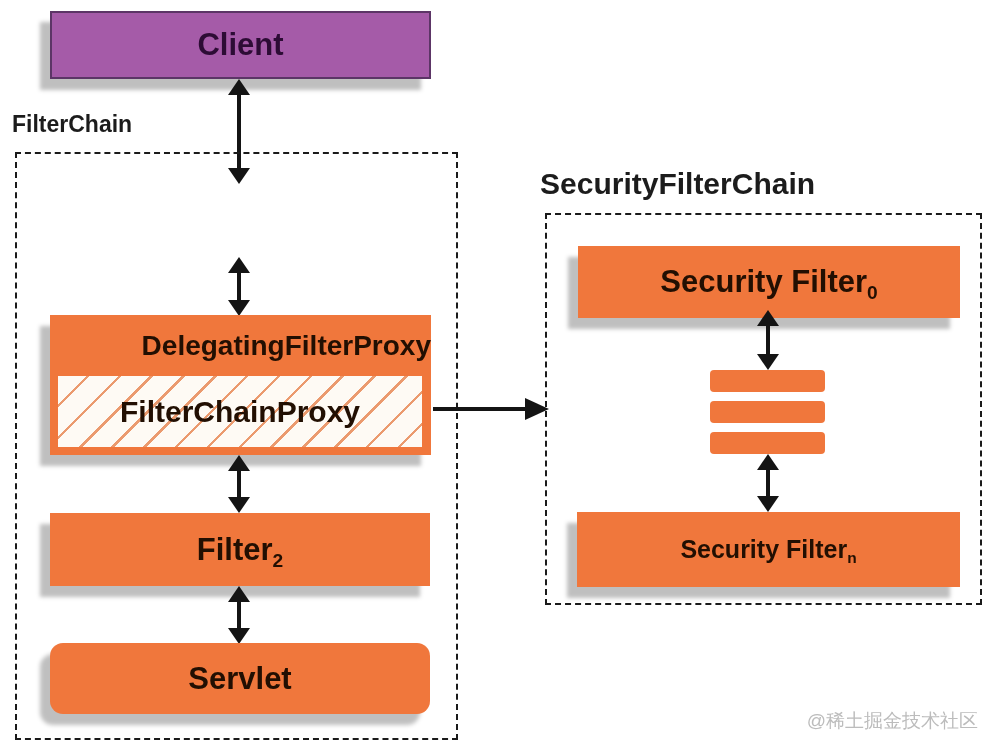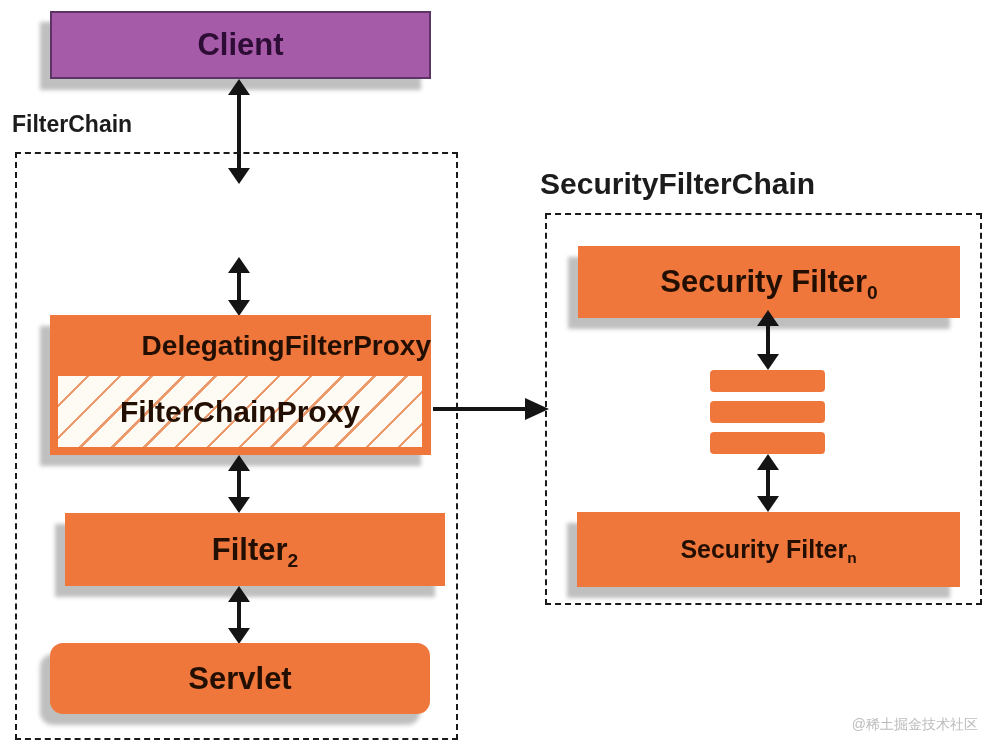--- a/index.html
+++ b/index.html
@@ -63,21 +63,21 @@
     position: absolute;
     font-weight: bold;
     color: var(--label-black, #1c1c1c);
     white-space: nowrap;
   }
   #filterchain-title { left: 12px; top: 111px; font-size: 23px; }
   #securityfilterchain-title { left: 540px; top: 167px; font-size: 30px; }
 
   
   #filter0-box  { left: 50px; top: 184px; width: 380px; height: 73px; font-size: 31px; }
-  #filter2-box  { left: 65px; top: 513px; width: 380px; height: 73px; font-size: 31px; }
+  #filter2-box  { left: 50px; top: 513px; width: 380px; height: 73px; font-size: 31px; }
   #servlet-box  { left: 50px; top: 643px; width: 380px; height: 71px; font-size: 31px; border-radius: 13px; }
 
   
   #delegating-box {
     left: 50px; top: 315px;
     width: 381px; height: 140px;
     flex-direction: column;
     justify-content: flex-start;
     align-items: flex-end;
   }
@@ -166,21 +166,21 @@
     border-top: 11px solid transparent;
     border-bottom: 11px solid transparent;
     border-left: 24px solid var(--arrow-black, #111);
   }
   #arrow-proxy-securitychain { left: 433px; top: 398px; width: 116px; }
 
   
   #watermark {
     position: absolute;
     right: 20px; bottom: 18px;
-    font-size: 14px;
+    font-size: 19px;
     color: var(--watermark-gray, #bcbcbc);
     white-space: nowrap;
   }
 </style>
 </head>
 <body>
 
 <div id="stage">
 
   <div class="client-box">

